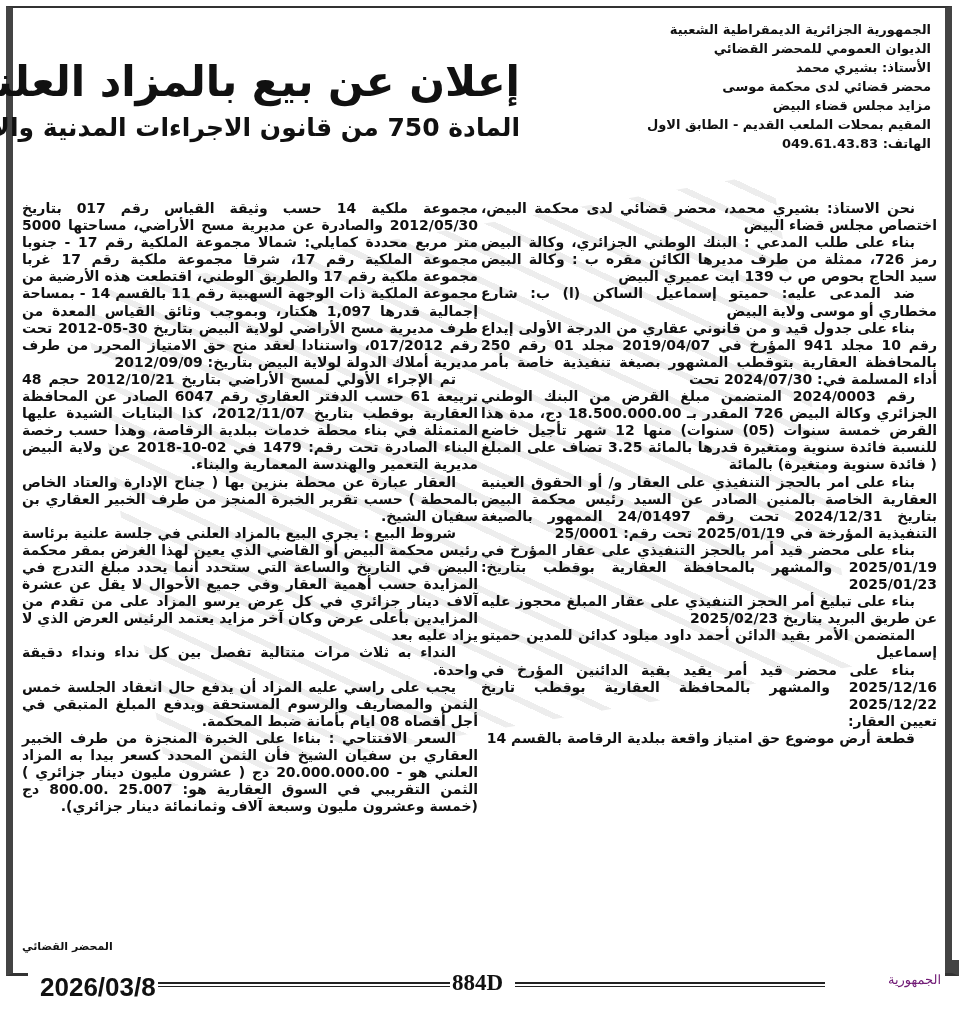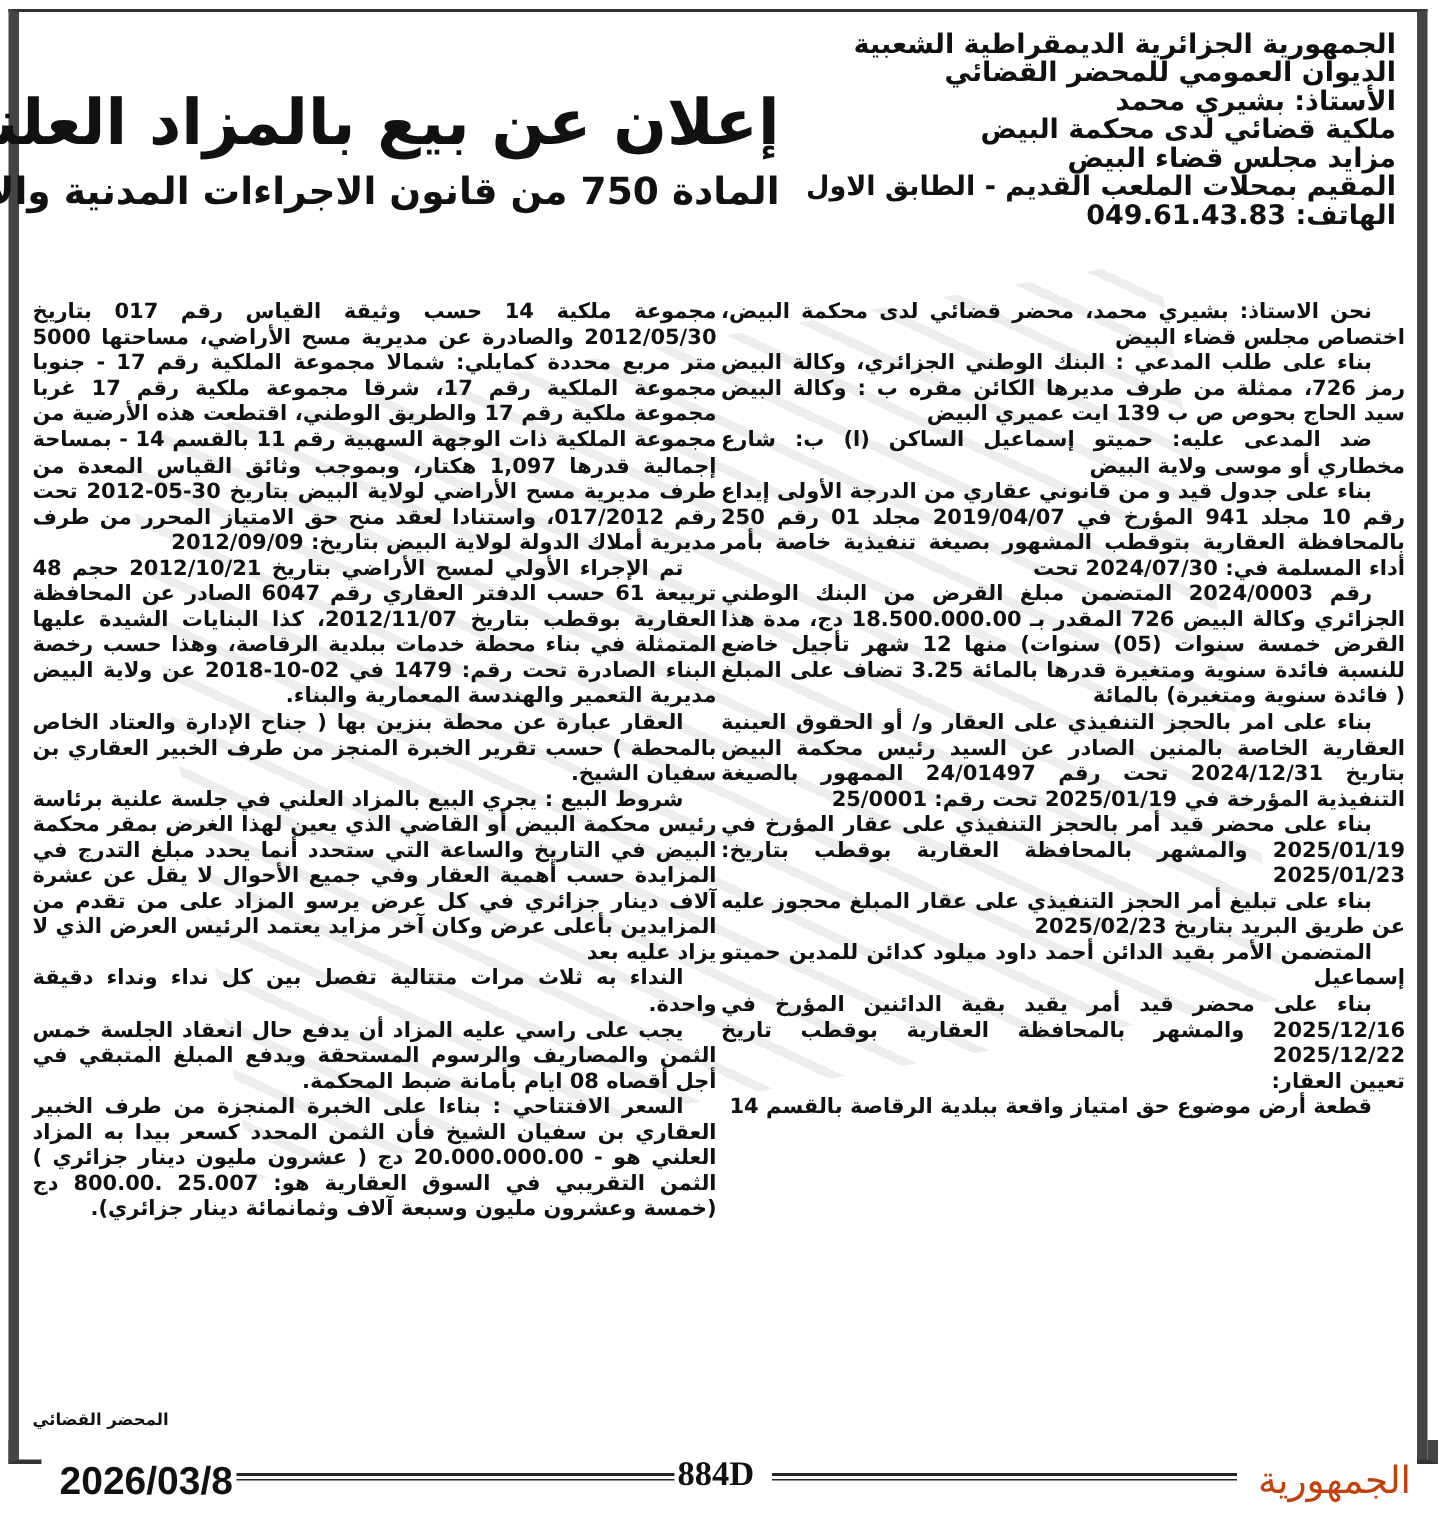--- a/index.html
+++ b/index.html
@@ -12,21 +12,21 @@
     }
     .watermark {
       position: absolute; left: 120px; top: 230px; width: 700px; height: 500px;
       opacity: 0.07; pointer-events: none;
       background: repeating-linear-gradient(35deg, #000 0 6px, transparent 6px 28px);
       transform: rotate(-10deg);
     }
 
     .header-block {
       position: absolute; right: 30px; top: 20px; width: 260px;
-      font-size: 18px; font-weight: bold; line-height: 19px; text-align: right;
+      font-size: 13px; font-weight: bold; line-height: 19px; text-align: right;
     }
     .header-block div { white-space: nowrap; }
 
     .title-main {
       position: absolute; left: 100px; top: 58px; width: 420px;
       font-family: "DejaVu Sans", sans-serif; font-weight: bold; font-size: 42px;
       line-height: 48px; text-align: right; letter-spacing: -1px; white-space: nowrap;
     }
     .title-sub {
       position: absolute; left: 20px; top: 112px; width: 500px;
@@ -60,21 +60,21 @@
     }
     .footer-issue {
       position: absolute; left: 452px; top: 0px; font-size: 23px; font-weight: bold;
       font-family: "Liberation Serif", serif; direction: ltr;
     }
     .footer-line-right {
       position: absolute; left: 515px; top: 12px; width: 310px; height: 5px;
       border-top: 2px solid #222; border-bottom: 1px solid #222;
     }
     .footer-logo {
-      position: absolute; right: 20px; top: 2px; font-size: 25px; color: #c2410c;
+      position: absolute; right: 20px; top: 2px; font-size: 13px; color: #701a75;
       font-family: "DejaVu Serif", serif; letter-spacing: 1px;
     }
     .corner-left {
       position: absolute; left: 6px; top: 960px; width: 22px; height: 16px;
       border-left: 7px solid #444; border-bottom: 3px solid #333;
     }
     .corner-right {
       position: absolute; right: 2px; top: 960px; width: 14px; height: 16px;
       border-right: 7px solid #444; border-bottom: 3px solid #333;
     }
@@ -82,21 +82,21 @@
 </head>
 <body>
 
 <div class="frame"></div>
 <div class="watermark"></div>
 
 <div class="header-block">
   <div>الجمهورية الجزائرية الديمقراطية الشعبية</div>
   <div>الديوان العمومي للمحضر القضائي</div>
   <div>الأستاذ: بشيري محمد</div>
-  <div>ملكية قضائي لدى محكمة البيض</div>
+  <div>محضر قضائي لدى محكمة موسى</div>
   <div>مزايد مجلس قضاء البيض</div>
   <div>المقيم بمحلات الملعب القديم - الطابق الاول</div>
   <div>الهاتف: 049.61.43.83</div>
 </div>
 
 <div class="title-main">إعلان عن بيع بالمزاد العلني</div>
 <div class="title-sub">المادة 750 من قانون الاجراءات المدنية والادارية</div>
 
 <div class="col col-right">
   <p class="indent">نحن الاستاذ: بشيري محمد، محضر قضائي لدى محكمة البيض، اختصاص مجلس قضاء البيض</p>

